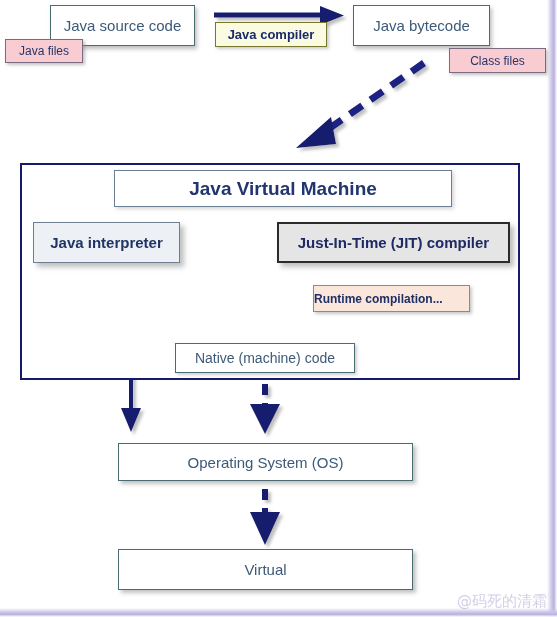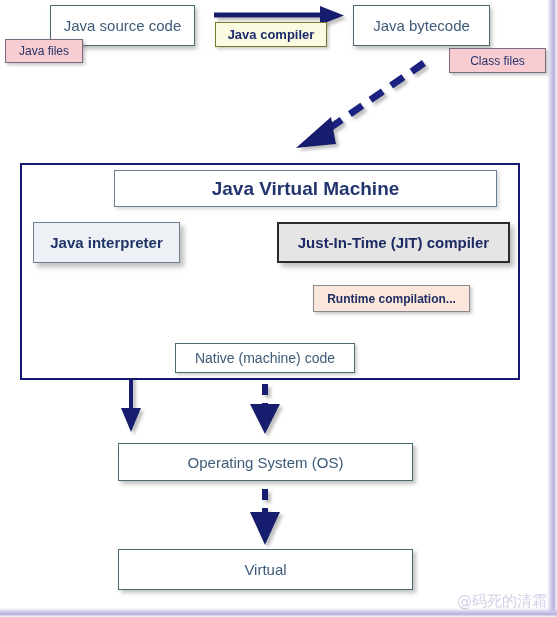--- a/index.html
+++ b/index.html
@@ -83,21 +83,20 @@
     border: 1px solid #77772e;
     box-shadow: 2px 2px 3px rgba(140,140,140,0.45);
     white-space: nowrap;
   }
 
   .label-peach {
     position: absolute;
     box-sizing: border-box;
     display: flex;
     align-items: center;
-    justify-content: center;
     font-size: 12px;
     font-weight: bold;
     color: #1f2f63;
     background: #fbe6dc;
     border: 1px solid #8a8a8a;
     box-shadow: 2px 2px 3px rgba(150,150,150,0.5);
     white-space: nowrap;
   }
 
   
@@ -231,21 +230,21 @@
   <div class="node plain" style="left:353px; top:5px; width:137px; height:41px;">
     <span>Java bytecode</span>
   </div>
 
   <div class="badge" style="left:449px; top:48px; width:97px; height:25px;">
     <span>Class files</span>
   </div>
 
   <div id="jvm-container" style="left:20px; top:163px; width:500px; height:217px;"></div>
 
-  <div id="jvm-title" style="left:114px; top:170px; width:383px; height:37px;">
+  <div id="jvm-title" style="left:114px; top:170px; width:338px; height:37px;">
     <span>Java Virtual Machine</span>
   </div>
 
   <div id="interpreter-box" style="left:33px; top:222px; width:147px; height:41px;">
     <span>Java interpreter</span>
   </div>
 
   <div id="jit-box" style="left:277px; top:222px; width:233px; height:41px;">
     <span>Just-In-Time (JIT) compiler</span>
   </div>

